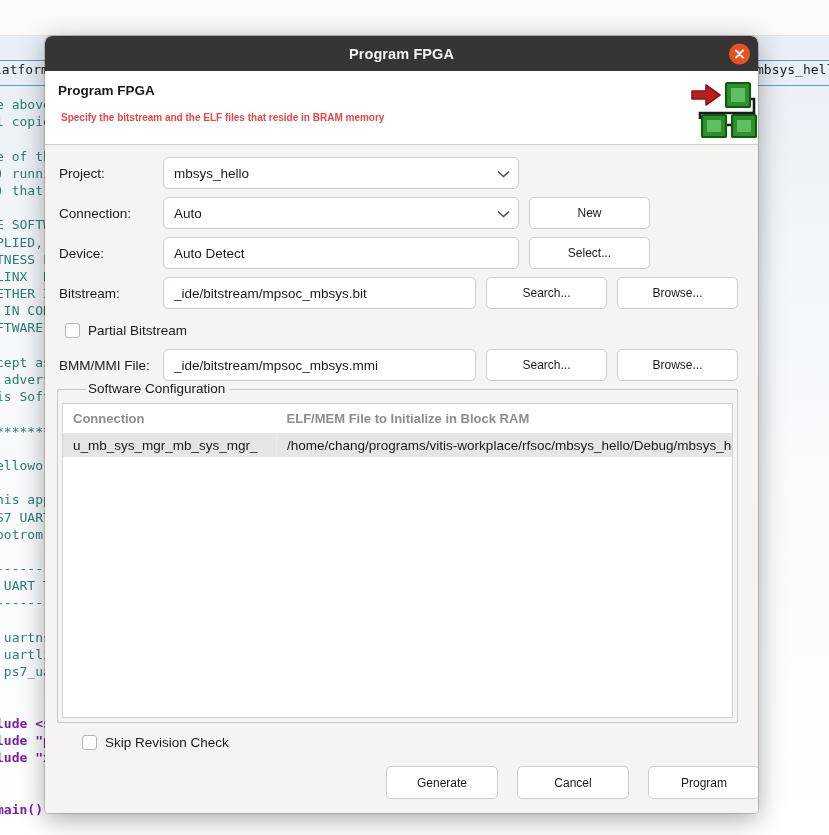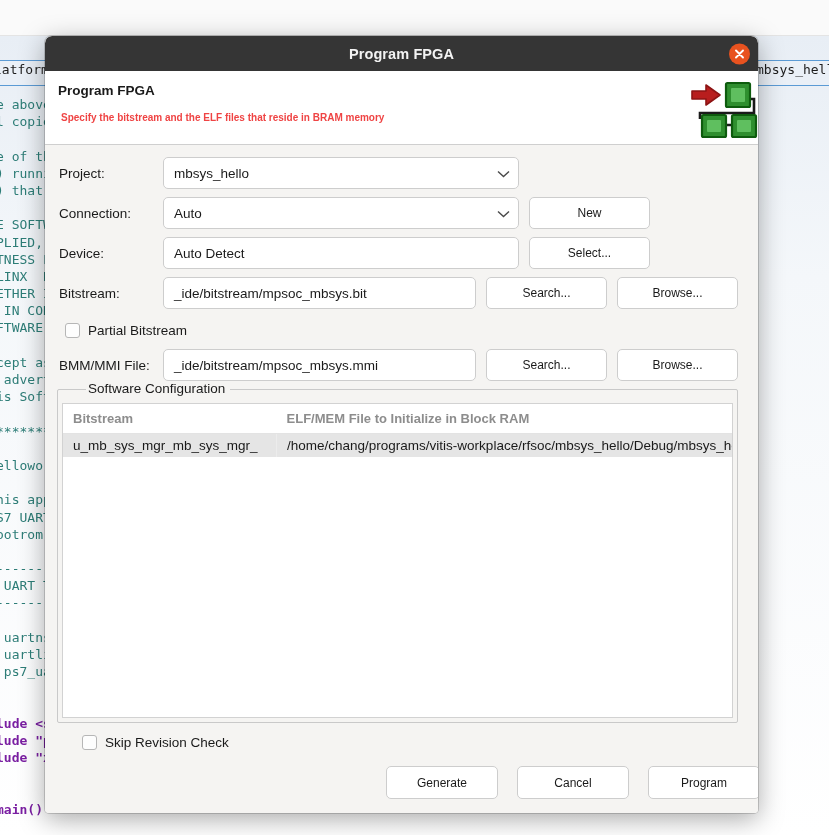--- a/index.html
+++ b/index.html
@@ -327,21 +327,21 @@
         <div class="btn">Search...</div>
         <div class="btn">Browse...</div>
       </div>
 
       <div class="groupbox">
         <div class="gb-title">Software Configuration</div>
         <div class="table-wrap">
           <table class="tbl">
             <thead>
               <tr>
-                <th class="col-proc">Bitstream</th>
+                <th class="col-proc">Connection</th>
                 <th class="col-elf">ELF/MEM File to Initialize in Block RAM</th>
               </tr>
             </thead>
             <tbody>
               <tr>
                 <td class="col-proc">u_mb_sys_mgr_mb_sys_mgr_</td>
                 <td class="col-elf">/home/chang/programs/vitis-workplace/rfsoc/mbsys_hello/Debug/mbsys_hello.elf</td>
               </tr>
             </tbody>
           </table>

